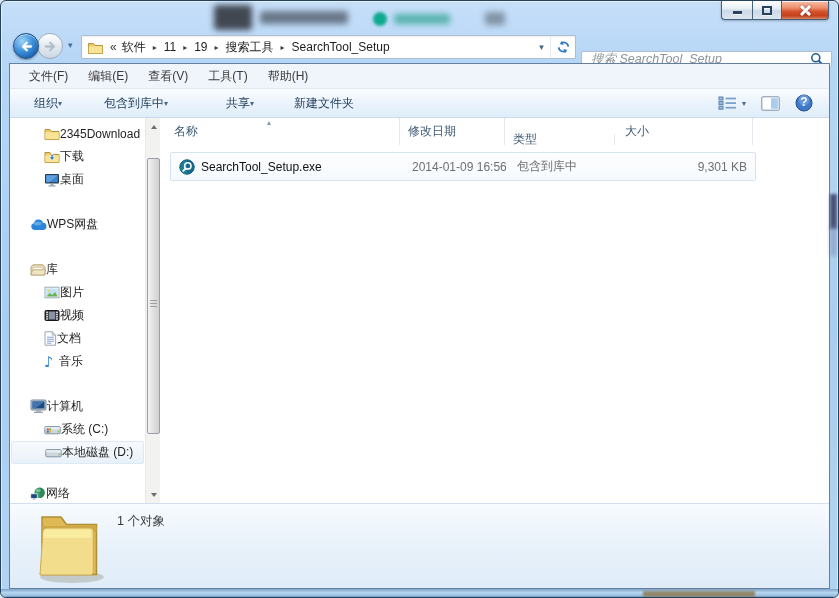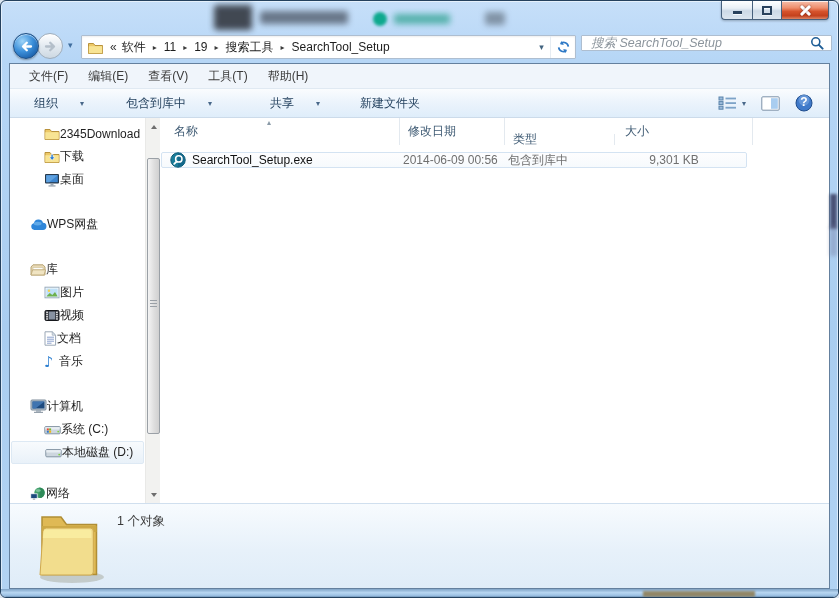--- a/index.html
+++ b/index.html
@@ -36,30 +36,30 @@
   .navbtn.fwd  { left:28px; z-index:1; background: linear-gradient(180deg,#ffffff,#e3eaf1 50%,#cdd8e2); border:1px solid #9fadbb; box-shadow: inset 0 1px 0 rgba(255,255,255,.9); }
   .nav-chevron { position:absolute; left:59px; top:9px; font-size:9px; color:#3f6d9e; }
   .bc-box { position:absolute; left:72px; top:4px; width:495px; height:24px; background:#fff; border:1px solid #aebed0; border-radius:1px; display:flex; align-items:center; font-size:12px; color:#1d1d1d; box-shadow: inset 0 1px 2px rgba(0,0,0,.07); }
   .bc-folder { margin-left:6px; display:flex; }
   .bc-overflow { margin-left:7px; color:#333; }
   .bc-seg { padding:0 5px; white-space:nowrap; }
   .bc-sep { font-size:8px; color:#3a3a3a; padding:0 2px; }
   .bc-spacer { flex:1; }
   .bc-dd { width:17px; text-align:center; color:#41637f; font-size:9px; }
   .bc-refresh { width:25px; height:100%; display:flex; align-items:center; justify-content:center; border-left:1px solid #e6ecf2; }
-  .search-box { position:absolute; left:572px; top:4px; width:251px; height:16px; background:#fff; border:1px solid #aebed0; border-radius:1px; display:flex; align-items:center; }
+  .search-box { position:absolute; left:572px; top:20px; width:251px; height:16px; background:#fff; border:1px solid #aebed0; border-radius:1px; display:flex; align-items:center; }
   .search-box input { flex:1; min-width:0; border:none; outline:none; background:transparent; font-family:"Liberation Sans","DejaVu Sans",sans-serif; font-size:12.5px; padding-left:9px; color:#333; }
   .search-box input::placeholder { color:#8b949c; font-style:italic; }
   .search-icon { width:28px; display:flex; justify-content:center; }
   
   .client { position:absolute; left:8px; right:8px; top:62px; bottom:8px; background:#fff; border:1px solid #64809e; display:flex; flex-direction:column; overflow:hidden; }
   .menubar { height:25px; flex:0 0 auto; background:#f0f5fb; border-bottom:1px solid #e0e9f2; display:flex; align-items:center; padding-left:9px; font-size:12px; color:#3a3a3a; }
   .menu-item { padding:3px 10px; }
   .toolbar { height:29px; flex:0 0 auto; background:linear-gradient(180deg,#fafcfe,#ecf4fc 45%,#dfedfa); border-bottom:1px solid #ccdbea; display:flex; align-items:center; font-size:12px; color:#1e3c5a; }
-  .tb-item { display:flex; align-items:center; gap:22px; padding:15px 8px; white-space:nowrap;text-align:center; }
+  .tb-item { display:flex; align-items:center; gap:0; padding:15px 8px; white-space:nowrap;text-align:center; }
   .tb-organize { margin-left:16px; } .tb-include { margin-left:26px; } .tb-share { margin-left:42px; } .tb-newfolder { margin-left:24px; }
   .tb-dd { font-size:8px; color:#49688a; }
   .tb-right { margin-left:auto; display:flex; align-items:center; gap:15px; margin-right:16px; }
   .tb-views { display:flex; align-items:center; gap:5px; }
   .help-btn { position:relative; width:18px; height:18px; }
   .help-glyph { position:absolute; top:1px; left:0; width:18px; text-align:center; color:#fff; font-size:12px; font-weight:bold; }
   
   .body { flex:1; display:flex; min-height:0; background:#fff; }
   .sidebar { width:150px; flex:0 0 auto; position:relative; padding-top:4px; font-size:12px; color:#1f1f1f; overflow:hidden; }
   .side-item { height:23px; display:flex; align-items:center; gap:0; padding-left:34px; margin-right:15px; white-space:nowrap; overflow:hidden; }
@@ -74,25 +74,25 @@
   .tri-up { width:0; height:0; border-left:3.5px solid transparent; border-right:3.5px solid transparent; border-bottom:4.5px solid #6e6e6e; }
   .tri-down { width:0; height:0; border-left:3.5px solid transparent; border-right:3.5px solid transparent; border-top:4.5px solid #6e6e6e; }
   .sb-thumb { position:absolute; top:40px; height:276px; left:1px; width:13px; background:linear-gradient(90deg,#f4f4f4,#dedede 55%,#d0d0d0); border:1px solid #9aa0a6; border-radius:2px; }
   .sb-grip { position:absolute; top:141px; left:2px; width:7px; height:8px; background:repeating-linear-gradient(180deg,#9aa0a6 0 1px, transparent 1px 3px); }
   
   .main { flex:1; position:relative; overflow:hidden; }
   .list-header { display:flex; height:27px; font-size:12px; color:#3e5a73; position:relative; align-items:stretch; }
   .col { display:flex; align-items:center; border-right:1px solid #e3e9ef; padding-left:8px; }
   .col-name { width:240px; padding-left:14px;text-align:center; } .col-date { width:105px; } .col-type { width:110px;margin-top:16px; } .col-size { width:138px; padding-left:10px; }
   .sort-arrow { position:absolute; left:107px; top:0px; font-size:8px; color:#8a9aa8; }
-  .file-row { margin:7px 0 0 1px; width:586px; height:16px; border:1px solid #d4e3f2; border-radius:2px; background:linear-gradient(180deg,#fdfdfe,#f6fafd); display:flex; align-items:center; font-size:12px; }
+  .file-row { margin:7px 0 0 10px; width:586px; height:29px; border:1px solid #d4e3f2; border-radius:2px; background:linear-gradient(180deg,#fdfdfe,#f6fafd); display:flex; align-items:center; font-size:12px; }
   .fr-name { width:233px; display:flex; align-items:center; gap:6px; padding-left:8px; color:#111; white-space:nowrap; overflow:hidden; }
   .fr-date { width:105px; color:#6f6f6f; padding-left:8px; }
   .fr-type { width:110px; color:#6f6f6f; padding-left:8px; }
-  .fr-size { flex:1; text-align:center; padding-right:8px; color:#6f6f6f; }
+  .fr-size { flex:1; text-align:right; padding-right:8px; color:#6f6f6f; }
   
   .details { height:85px; flex:0 0 auto; background:linear-gradient(180deg,#f7fbfe,#e7f1fa 55%,#dfecf8); border-top:1px solid #d0dfee; position:relative; }
   .big-folder { position:absolute; left:16px; top:1px; }
   .details-count { position:absolute; left:107px; top:9px; font-size:12.5px; color:#3a3a3a; }
   
   .bottom-edge { position:absolute; left:0; right:0; bottom:0; height:8px; background:linear-gradient(180deg,#7fa3c6,#b7d6f1 45%,#9dc2e4 80%,#6f94b8); border-radius:0 0 5px 5px; overflow:hidden; }
   .desk-blob { position:absolute; left:642px; bottom:0; width:112px; height:6px; background:#8d7b50; filter:blur(1px); opacity:.85; }
   .right-blob  { position:absolute; right:1px; top:193px; width:7px; height:35px; background:#3f4569; filter:blur(1.5px); opacity:.9; }
   .right-blob2 { position:absolute; right:1px; top:225px; width:7px; height:30px; background:#7b84a9; filter:blur(2px); opacity:.5; }
 </style>
@@ -400,21 +400,21 @@
         <div class="file-row">
           <span class="fr-name">
             <svg width="16" height="16" viewBox="0 0 16 16">
               <circle cx="8" cy="8" r="7.2" fill="#1b7d9a" stroke="#0d5a74"></circle>
               <path d="M8 0.8 a7.2 7.2 0 0 1 0 14.4 z" fill="#14688a"></path>
               <circle cx="8.8" cy="6.9" r="3.2" fill="none" stroke="#ffffff" stroke-width="1.5"></circle>
               <path d="M6.3 9.8 L4.2 11.9" stroke="#ffffff" stroke-width="1.8" stroke-linecap="round"></path>
             </svg>
             <span>SearchTool_Setup.exe</span>
           </span>
-          <span class="fr-date">2014-06-09 00:56</span>
+          <span class="fr-date">2014-01-09 16:56</span>
           <span class="fr-type">包含到库中</span>
           <span class="fr-size">9,301 KB</span>
         </div>
       </div>
     </div>
 
     <div class="details">
       <span class="big-folder">
         <svg width="86" height="82" viewBox="0 0 86 82">
           <ellipse cx="46" cy="72" rx="32" ry="6" fill="rgba(90,80,40,0.22)"></ellipse>

